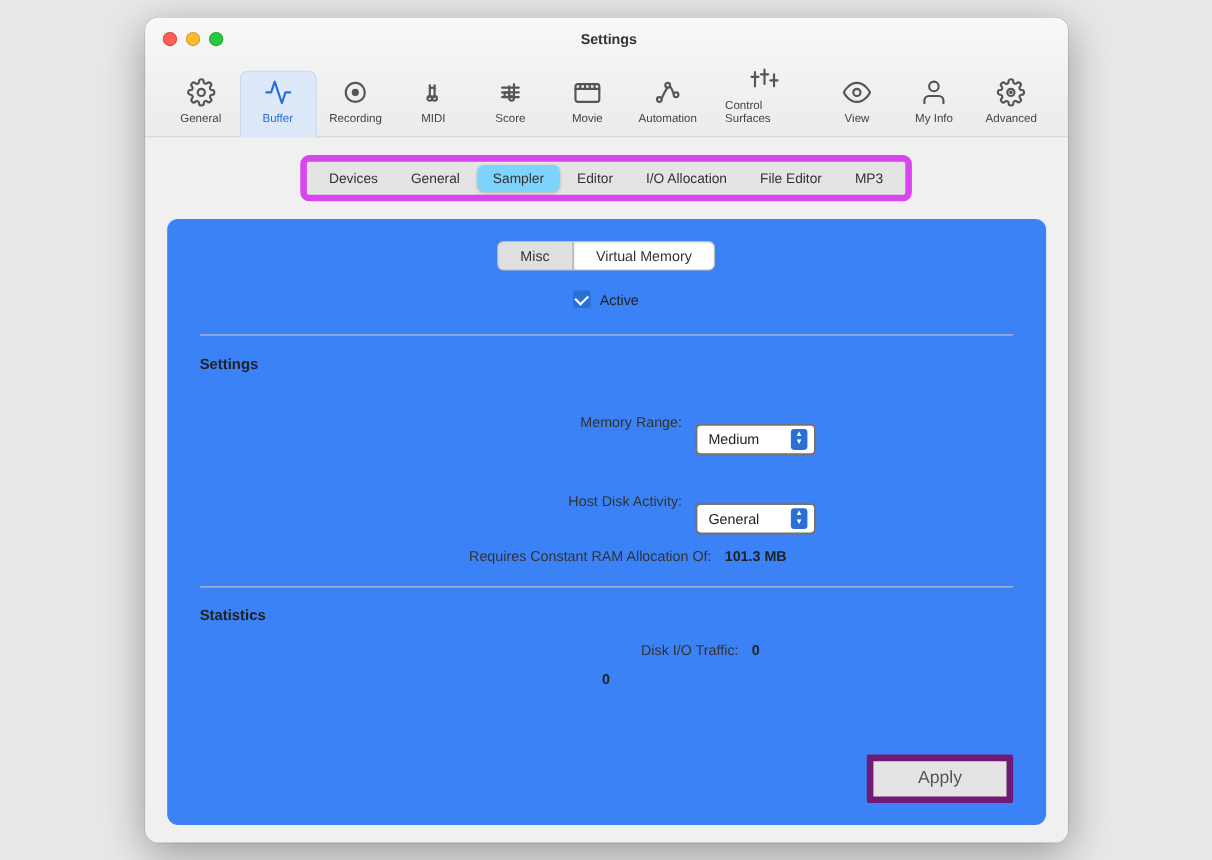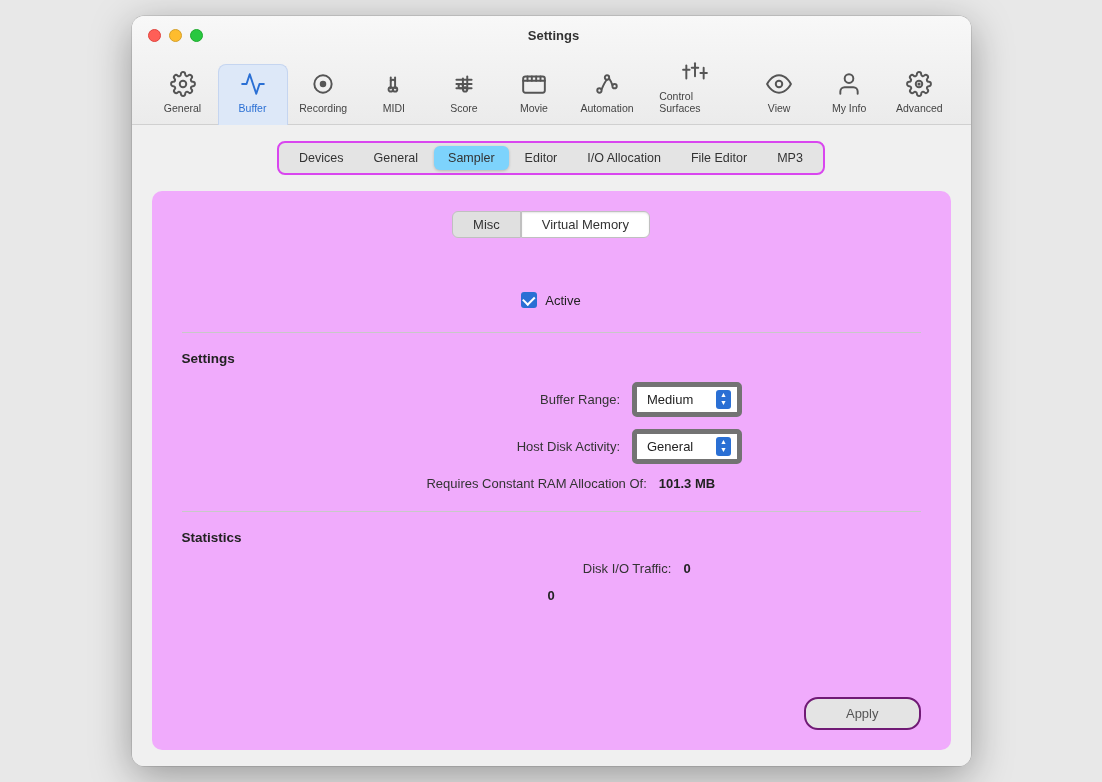--- a/index.html
+++ b/index.html
@@ -99,21 +99,21 @@
       flex: 1;
       background: #f0f0f0;
       padding: 16px 20px;
       display: flex;
       flex-direction: column;
     }
     
     .tabs-row {
       display: flex;
       background: #e4e4e4;
-      border: 2px solid #d946ef;
+      border: 6px solid #d946ef;
       border-radius: 8px;
       padding: 3px 6px;
       gap: 2px;
       margin-bottom: 16px;
       width: fit-content;
       align-self: center;
     }
     .tab {
       padding: 5px 14px;
       font-size: 12.5px;
@@ -123,21 +123,21 @@
       white-space: nowrap;
     }
     .tab.active {
       background: #7dd3fc;
       box-shadow: 0 1px 3px rgba(0,0,0,0.2);
       font-weight: 500;
     }
     
     .panel {
       flex: 1;
-      background: #f0abfc;
+      background: #3b82f6;
       border-radius: 10px;
       padding: 20px 30px;
       display: flex;
       flex-direction: column;
       gap: 0;
     }
     
     .sub-tabs-row {
       display: flex;
       justify-content: center;
@@ -158,21 +158,20 @@
       background: white;
       box-shadow: inset 0 1px 2px rgba(0,0,0,0.1);
     }
     
     .active-row {
       display: flex;
       align-items: center;
       justify-content: center;
       gap: 8px;
       margin-bottom: 16px;
-      margin-top: 36px;
     }
     .checkbox-blue {
       width: 16px;
       height: 16px;
       background: #2a6fd4;
       border-radius: 3px;
       display: flex;
       align-items: center;
       justify-content: center;
       flex-shrink: 0;
@@ -217,25 +216,26 @@
     }
     .field-value {
       font-size: 13px;
       color: #222;
       font-weight: bold;
     }
     .select-wrapper {
       display: flex;
       align-items: center;
       background: white;
-      border: 5px solid #737373;
+      border: 2px solid #737373;
       border-radius: 5px;
       padding: 3px 6px 3px 10px;
       gap: 6px;
       min-width: 110px;
+      margin-top: 31px;
     }
     .select-text {
       font-size: 13px;
       color: #222;
       flex: 1;
     }
     .stepper-btn {
       display: flex;
       flex-direction: column;
       background: #2a6fd4;
@@ -252,24 +252,24 @@
     .stepper-btn::after {
       content: '▼';
       font-size: 7px;
       color: white;
       line-height: 1.2;
     }
     .apply-btn {
       align-self: flex-end;
       margin-top: auto;
       background: #e4e4e4;
-      border: 2px solid #701a75;
-      border-radius: 14px;
+      border: 6px solid #701a75;
+      border-radius: 2px;
       padding: 7px 40px;
-      font-size: 13px;
+      font-size: 16px;
       color: #555;
       cursor: pointer;
     }
     
     .icon-svg {
       width: 28px;
       height: 28px;
       fill: none;
       stroke: #555;
       stroke-width: 1.8;
@@ -429,21 +429,21 @@
         <div class="checkbox-blue"></div>
         <span class="active-label">Active</span>
       </div>
 
       <div class="divider"></div>
 
       <div>
         <div class="section-title">Settings</div>
 
         <div class="field-row">
-          <span class="field-label">Buffer Range:</span>
+          <span class="field-label">Memory Range:</span>
           <div class="select-wrapper">
             <span class="select-text">Medium</span>
             <div class="stepper-btn"></div>
           </div>
         </div>
 
         <div class="field-row">
           <span class="field-label">Host Disk Activity:</span>
           <div class="select-wrapper">
             <span class="select-text">General</span>

